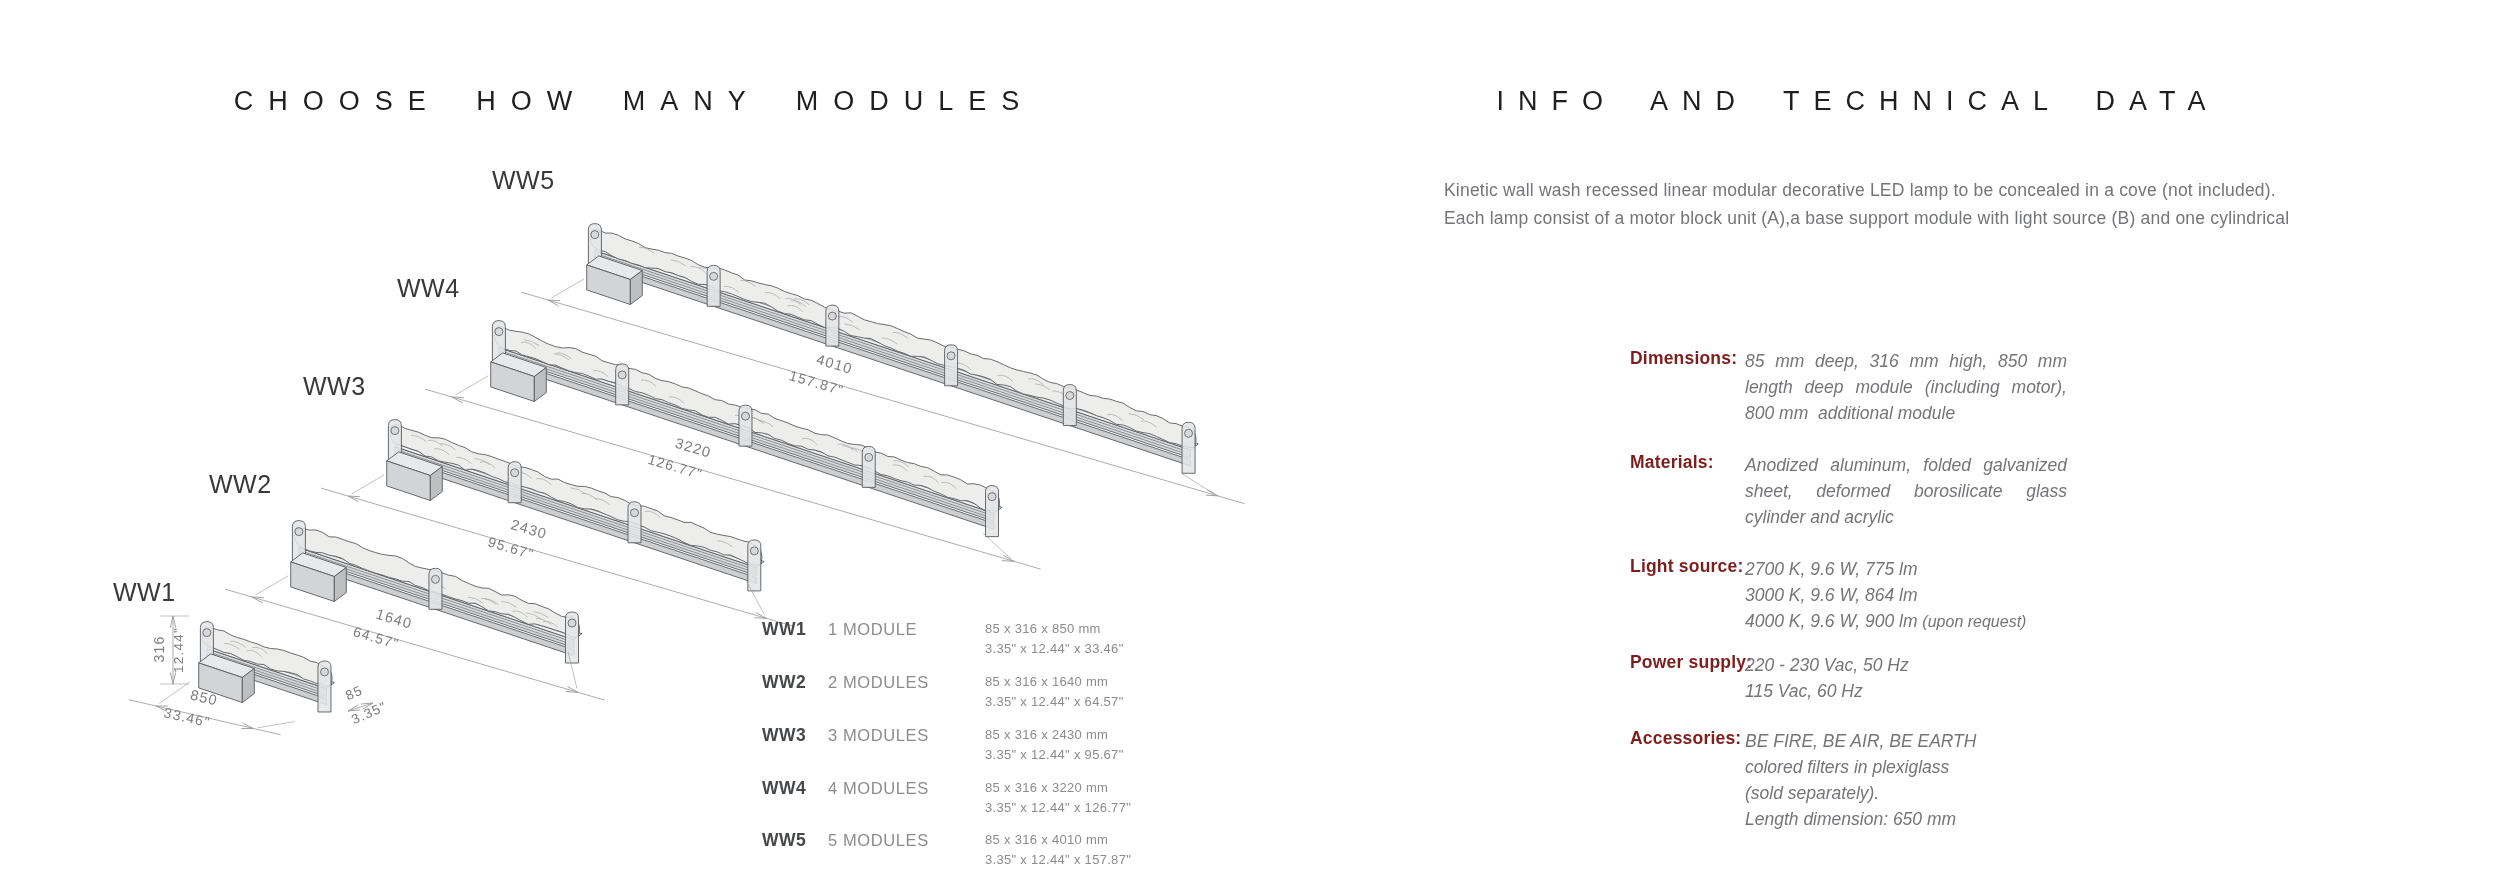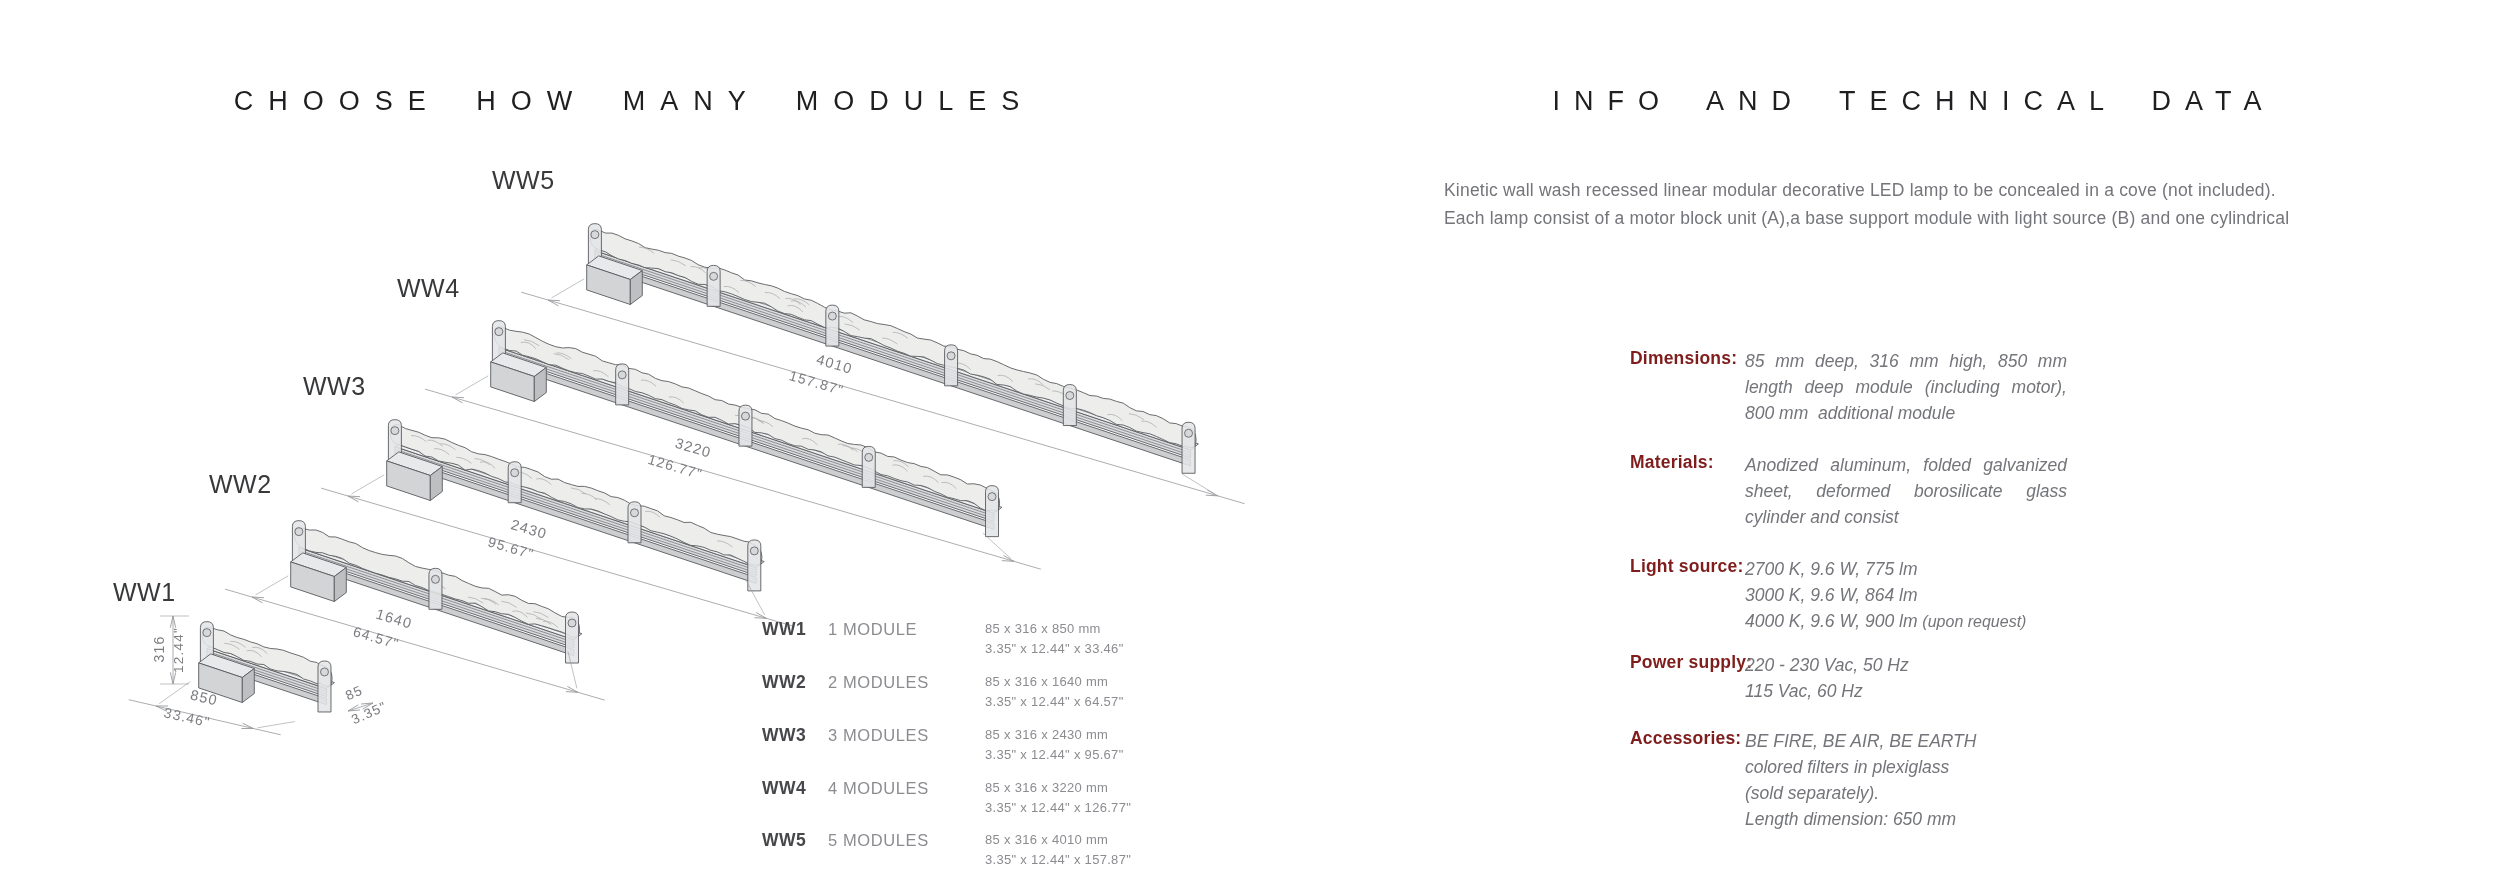--- a/index.html
+++ b/index.html
@@ -1,21 +1,21 @@
 <!DOCTYPE html>
 <html><head>
 <meta charset="utf-8">
 <style>
   html,body{margin:0;padding:0;background:#fff;}
   .page{position:relative;width:2500px;height:881px;background:#ffffff;overflow:hidden;
         font-family:"Liberation Sans","DejaVu Sans",sans-serif;}
   .title{position:absolute;top:86px;font-size:27px;font-weight:400;color:#1f1f21;
          letter-spacing:15px;word-spacing:13px;text-align:center;white-space:nowrap;}
   .left-title{left:154px;width:960px;}
-  .right-title{left:1434px;width:960px;letter-spacing:14px;text-align:center;}
+  .right-title{left:1378px;width:960px;letter-spacing:14px;text-align:center;}
   #diagram{position:absolute;left:0;top:0;}
   .lamp-label{position:absolute;font-size:25px;font-weight:400;color:#38393b;letter-spacing:0.5px;white-space:nowrap;}
   #description{position:absolute;left:1414px;top:176px;font-size:17.5px;line-height:28px;
                color:#74757a;letter-spacing:0.2px;margin-left:30px;}
   .desc-line{white-space:nowrap;}
   .spec-row{position:absolute;left:1630px;width:480px;}
   .spec-label{position:absolute;left:0;top:0;font-size:17.5px;font-weight:bold;color:#7f1d1d;letter-spacing:0.2px;white-space:nowrap;}
   .spec-lines{position:absolute;left:115px;top:0;width:322px;font-size:17.5px;line-height:26px;color:#74757a;font-style:italic;}
   .spec-line{white-space:pre-wrap;}
   .spec-line.just{text-align:justify;text-align-last:justify;white-space:normal;}
@@ -346,21 +346,21 @@
           <div class="spec-line just">85 mm deep, 316 mm high, 850 mm</div>
           <div class="spec-line just">length deep module (including motor),</div>
           <div class="spec-line">800 mm  additional module</div>
         </div>
       </div>
       <div class="spec-row" style="top: 452px;">
         <div class="spec-label">Materials:</div>
         <div class="spec-lines">
           <div class="spec-line just">Anodized aluminum, folded galvanized</div>
           <div class="spec-line just">sheet, deformed borosilicate glass</div>
-          <div class="spec-line">cylinder and consist</div>
+          <div class="spec-line">cylinder and acrylic</div>
         </div>
       </div>
       <div class="spec-row" style="top: 556px;">
         <div class="spec-label">Light source:</div>
         <div class="spec-lines">
           <div class="spec-line">2700 K, 9.6 W, 775 lm</div>
           <div class="spec-line">3000 K, 9.6 W, 864 lm</div>
           <div class="spec-line">4000 K, 9.6 W, 900 lm <span class="spec-small">(upon request)</span></div>
         </div>
       </div>

